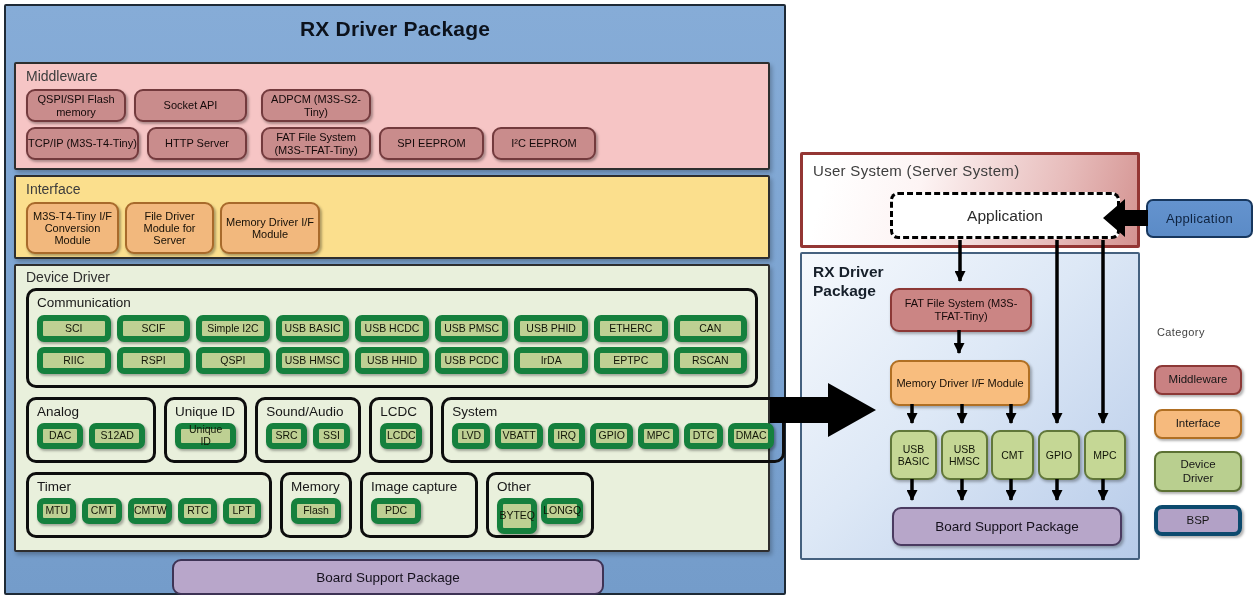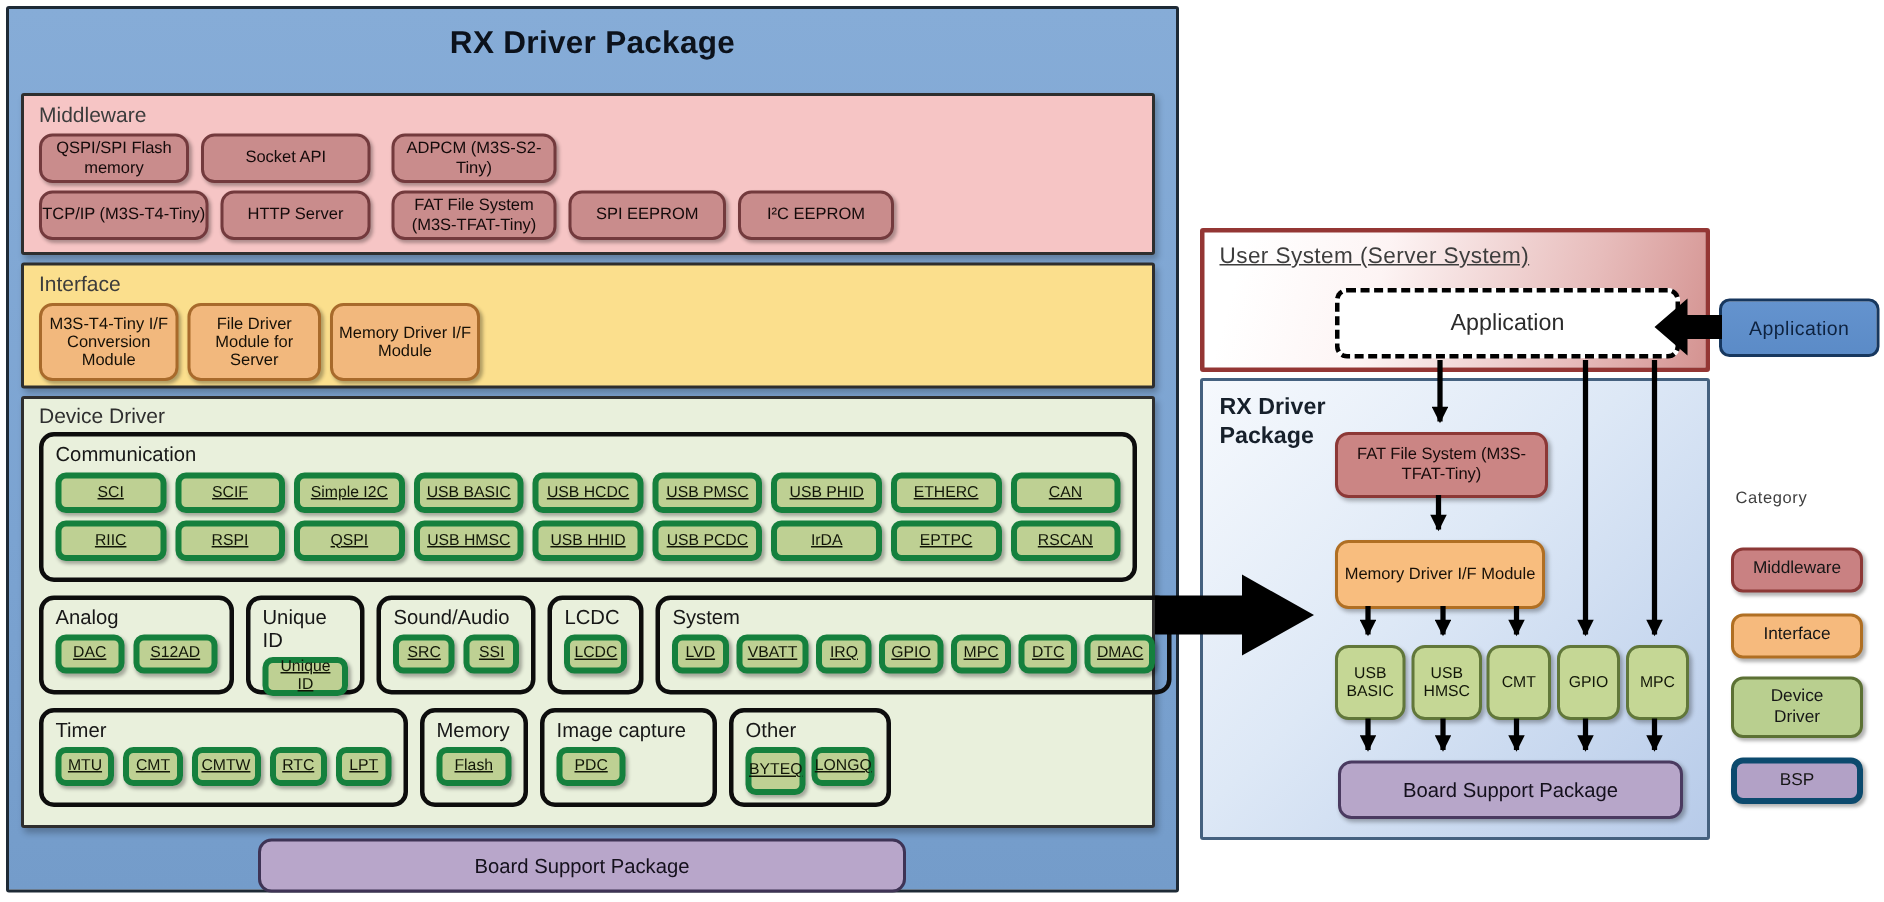--- a/index.html
+++ b/index.html
@@ -33,22 +33,22 @@
   .dd-label  { color:#2f2f2f; }
 
   .btn-row { display:flex; align-items:stretch; gap:8px; margin-top:5px; margin-left:0; }
   .btn {
     display:flex; align-items:center; justify-content:center; text-align:center;
     border-radius:9px; line-height:1.12; color:#140a0a;
     box-shadow:1.5px 2px 2.5px rgba(0,0,0,0.3);
   }
   .mw-btn { background:#c98c8c; border:2px solid #733a3d; font-size:11px; height:33px; }
   .if-btn { background:#f2b87d; border:2px solid #a86a2b; font-size:11px; height:52px; color:#161007; }
-  .gr-btn { background:#bed093; border:4px solid #15803d; font-size:10.5px; height:26px;
-            padding:0 8px; min-width:34px; color:#121608; border-radius:7px;text-decoration:underline; }
+  .gr-btn { background:#bed093; border:6px solid #15803d; font-size:10.5px; height:26px;
+            padding:0 8px; min-width:34px; color:#121608; border-radius:7px; }
 
   
   .grp {
     border:3px solid #0d0d0d; border-radius:10px; background:transparent;
     padding:4px 8px 8px 8px;
   }
   .grp-label { font-size:13.5px; color:#171717; margin-bottom:4px; }
   .grp .btn-row { margin-top:0; gap:6px; }
   .comm-grp { margin-top:3px; height:100px; }
   .comm-grp .btn-row { margin-top:5px; }
@@ -64,21 +64,21 @@
     font-size:13.5px; color:#14101c;
   }
 
   
   .user-system {
     position:absolute; left:800px; top:152px; width:340px; height:96px;
     border:3px solid #943634;
     background:linear-gradient(105deg,#ffffff 8%,#fdf4f4 35%,#e7bcbb 75%,#d49391 100%);
     border-radius:2px;
   }
-  .user-system-label { position:absolute; left:10px; top:7px; font-size:15px; color:#3d3d3d; letter-spacing:0.3px;text-decoration:underline; }
+  .user-system-label { position:absolute; left:10px; top:7px; font-size:15px; color:#3d3d3d; letter-spacing:0.3px; }
   .dashed-app {
     position:absolute; left:890px; top:192px; width:230px; height:47px;
     background:#ffffff; border:3.5px dashed #000000; border-radius:8px;
     display:flex; align-items:center; justify-content:center;
     font-size:15.5px; color:#2b2b2b;
   }
   .blue-app {
     position:absolute; left:1146px; top:199px; width:107px; height:39px;
     background:linear-gradient(180deg,#6493ce 0%,#5b8bc7 100%);
     border:2.5px solid #17375e; border-radius:7px;

